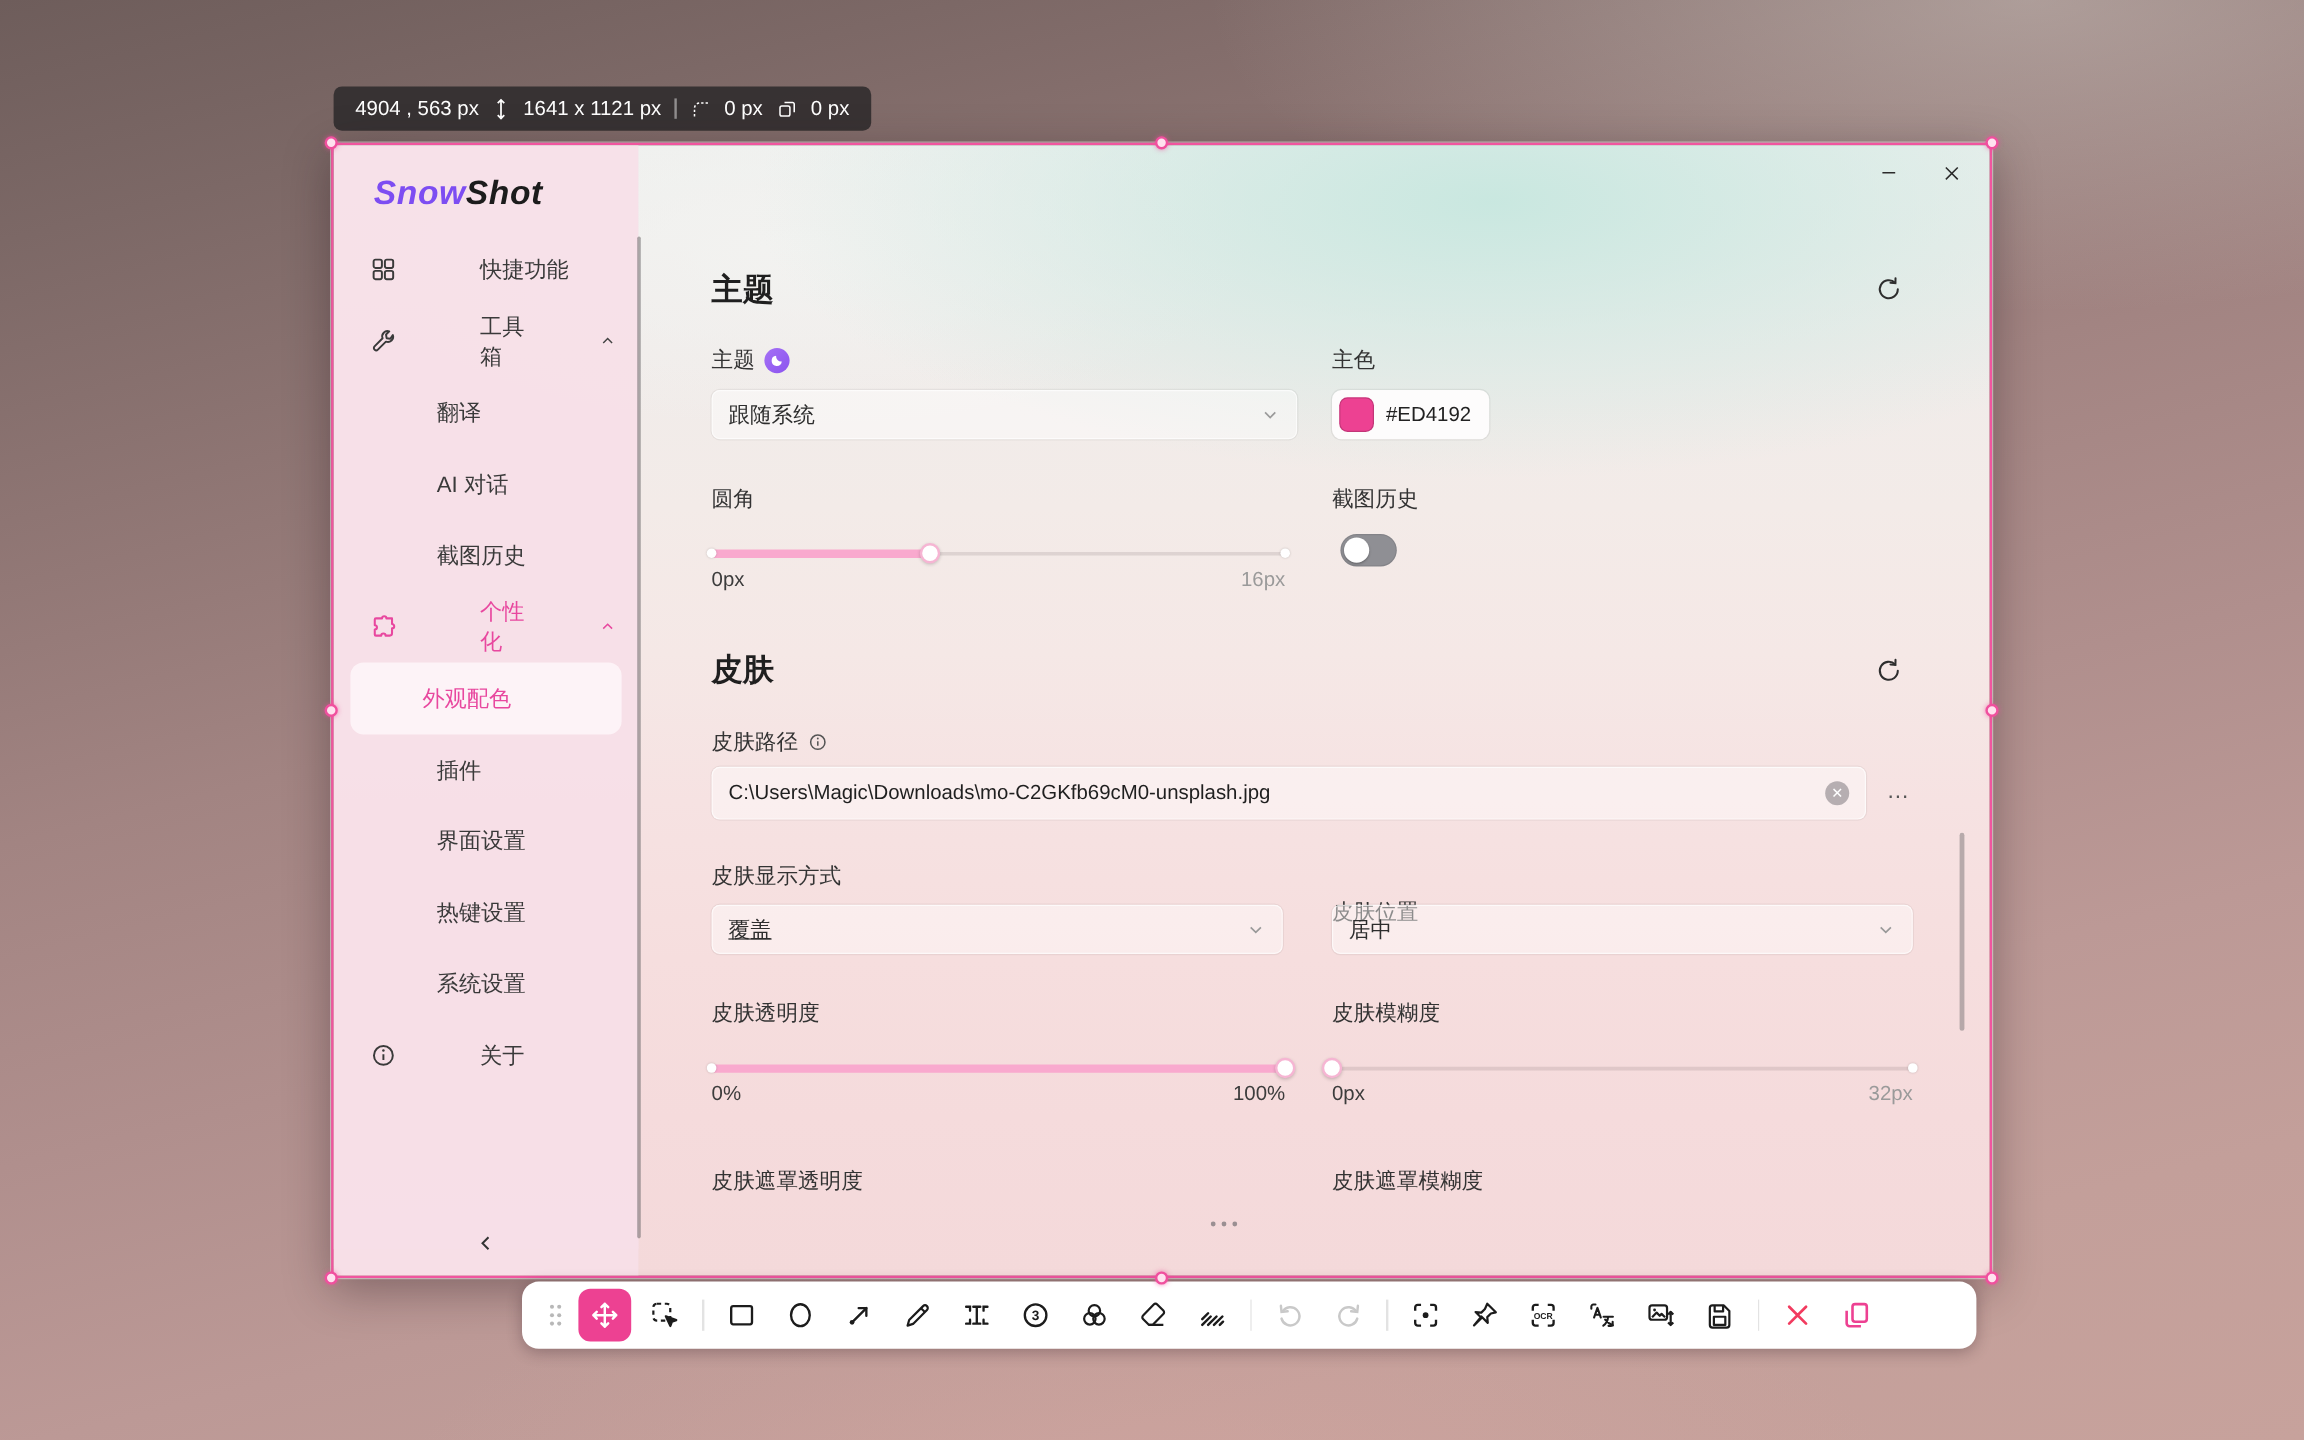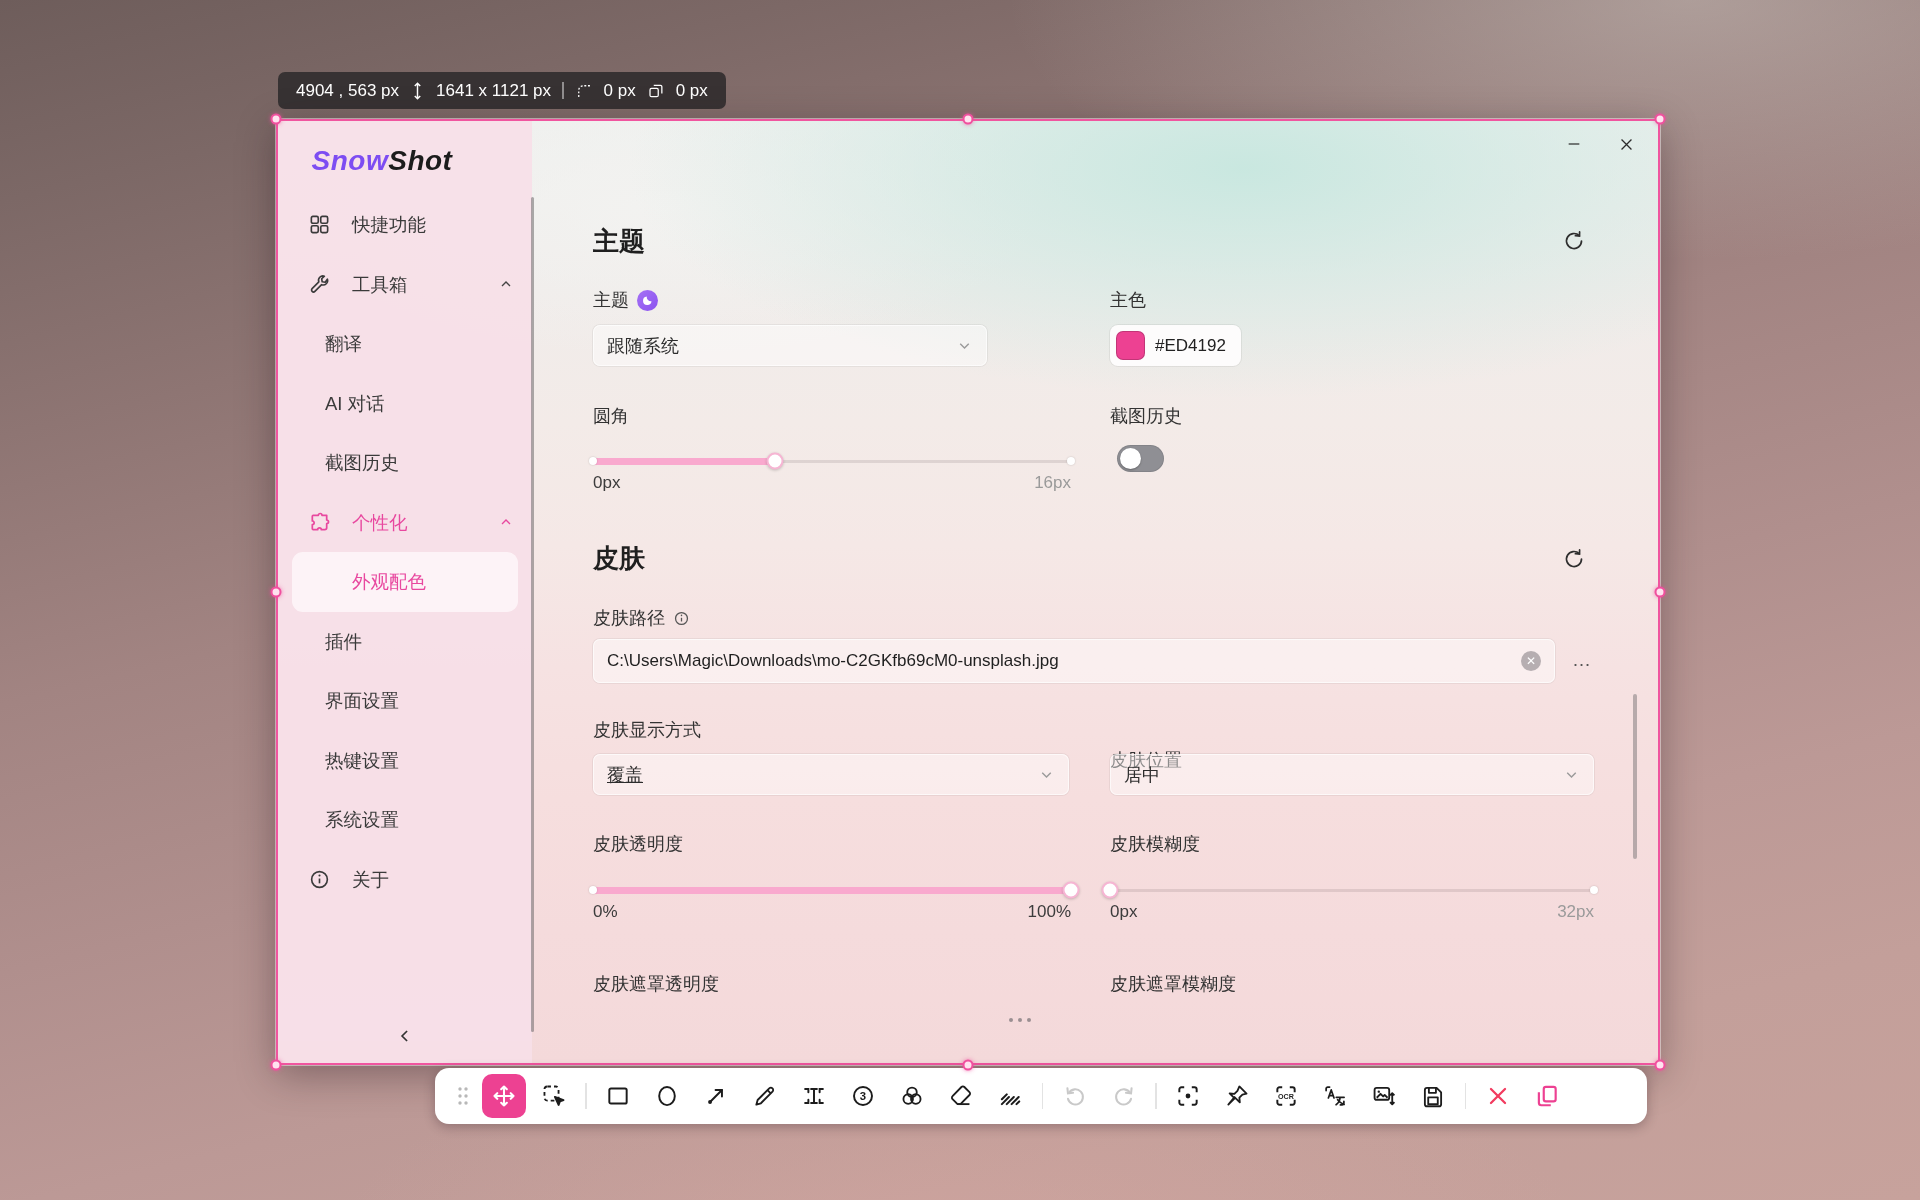--- a/index.html
+++ b/index.html
@@ -43,23 +43,23 @@
   
   .sidebar {
     position:absolute; left:0; top:0; bottom:0; width:254px;
     background:rgba(247,223,232,.90);
   }
   .logo { position:absolute; top:24px; left:0; width:208px; text-align:center;
     font-size:28px; font-weight:bold; font-style:italic; letter-spacing:.5px; color:#1c1c1c; }
   .logo .p1 { color:#7d4df2; }
   .menu { position:absolute; top:74px; left:0; right:0; }
   .s-item { height:59.5px; display:flex; align-items:center; padding:0 18px 0 28px;
-    font-size:18.5px; color:#3a3a3a; cursor:pointer; }
+    font-size:18.5px; color:#3a3a3a; cursor:pointer;gap:48px; }
   .s-item .s-ic { width:26px; height:26px; margin-right:20px; flex:0 0 26px; display:flex; align-items:center; justify-content:center; }
-  .s-item.child { padding-left:47px; }
+  .s-item.child { padding-left:86px; }
   .s-item.pink { color:#e8489f; }
   .s-item.sel { margin:0 14px; padding-left:60px; background:rgba(255,249,251,.78);
     border-radius:11px; color:#e8489f; }
   .s-item .chev { margin-left:auto; }
   .side-fade { position:absolute; left:0; right:0; top:848px; height:72px;
     background:linear-gradient(180deg, rgba(247,223,232,0) 0%, rgba(247,223,232,.96) 60%, rgba(247,223,232,1) 100%); }
   .collapse-btn { position:absolute; left:113px; top:901px; width:28px; height:28px;
     display:flex; align-items:center; justify-content:center; cursor:pointer; }
   .side-scroll { position:absolute; left:252.5px; top:76px; width:3px; height:835px;
     background:rgba(110,105,108,.55); border-radius:2px; }
@@ -270,21 +270,21 @@
   <div class="f-label" style="left:315px; top:167px;">
     <span>主题</span>
     <span class="moon">
       <svg width="12" height="12" viewBox="0 0 24 24" fill="#fff">
           <path d="M19 14.5A8.5 8.5 0 0 1 9.5 5a8.5 8.5 0 1 0 9.5 9.5z"></path>
         </svg>
     </span>
   </div>
   <div class="f-label" style="left:832px; top:167px;">主色</div>
 
-  <div class="dd" style="left:315px; top:204px; width:394px;">
+  <div class="dd" style="left:315px; top:204px; width:488px;">
     <span>跟随系统</span>
     <svg class="dchev" width="17" height="17" viewBox="0 0 24 24" fill="none" stroke="#9a9a9a" stroke-width="2">
         <polyline points="6 9.5 12 15.5 18 9.5"></polyline>
       </svg>
   </div>
 
   <div class="colorbox">
     <span class="swatch"></span>
     <span>#ED4192</span>
   </div>

